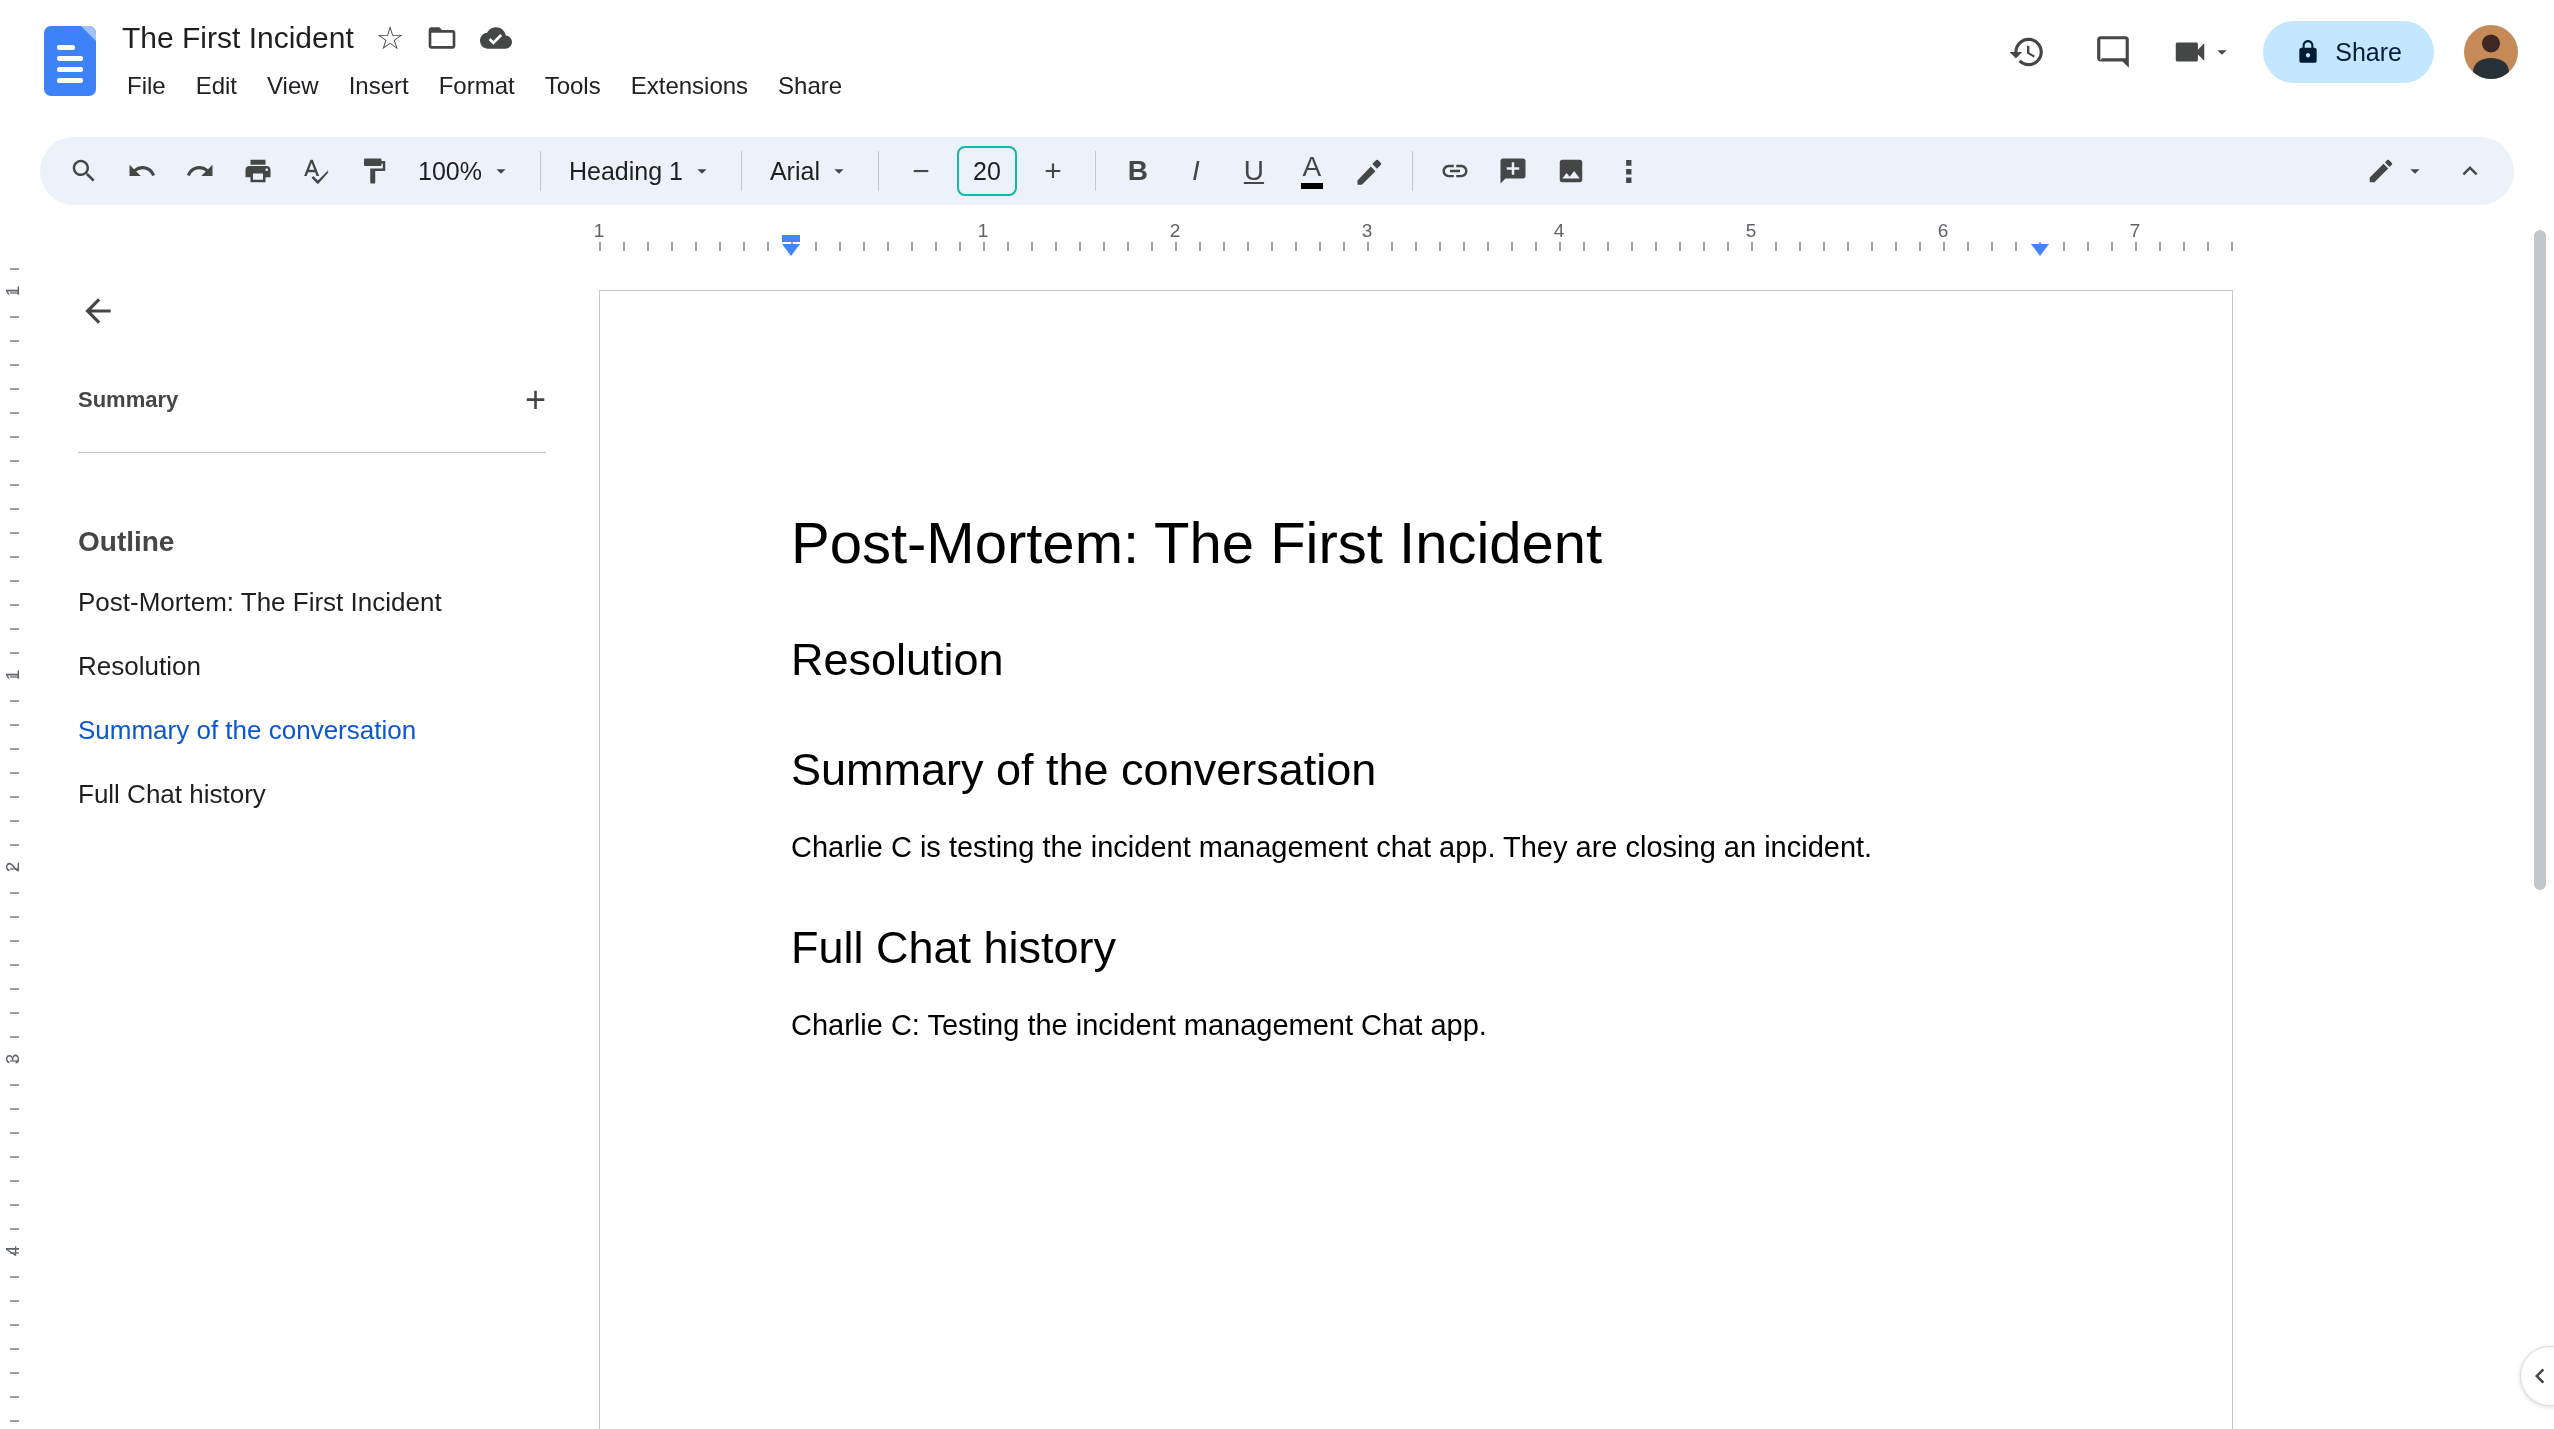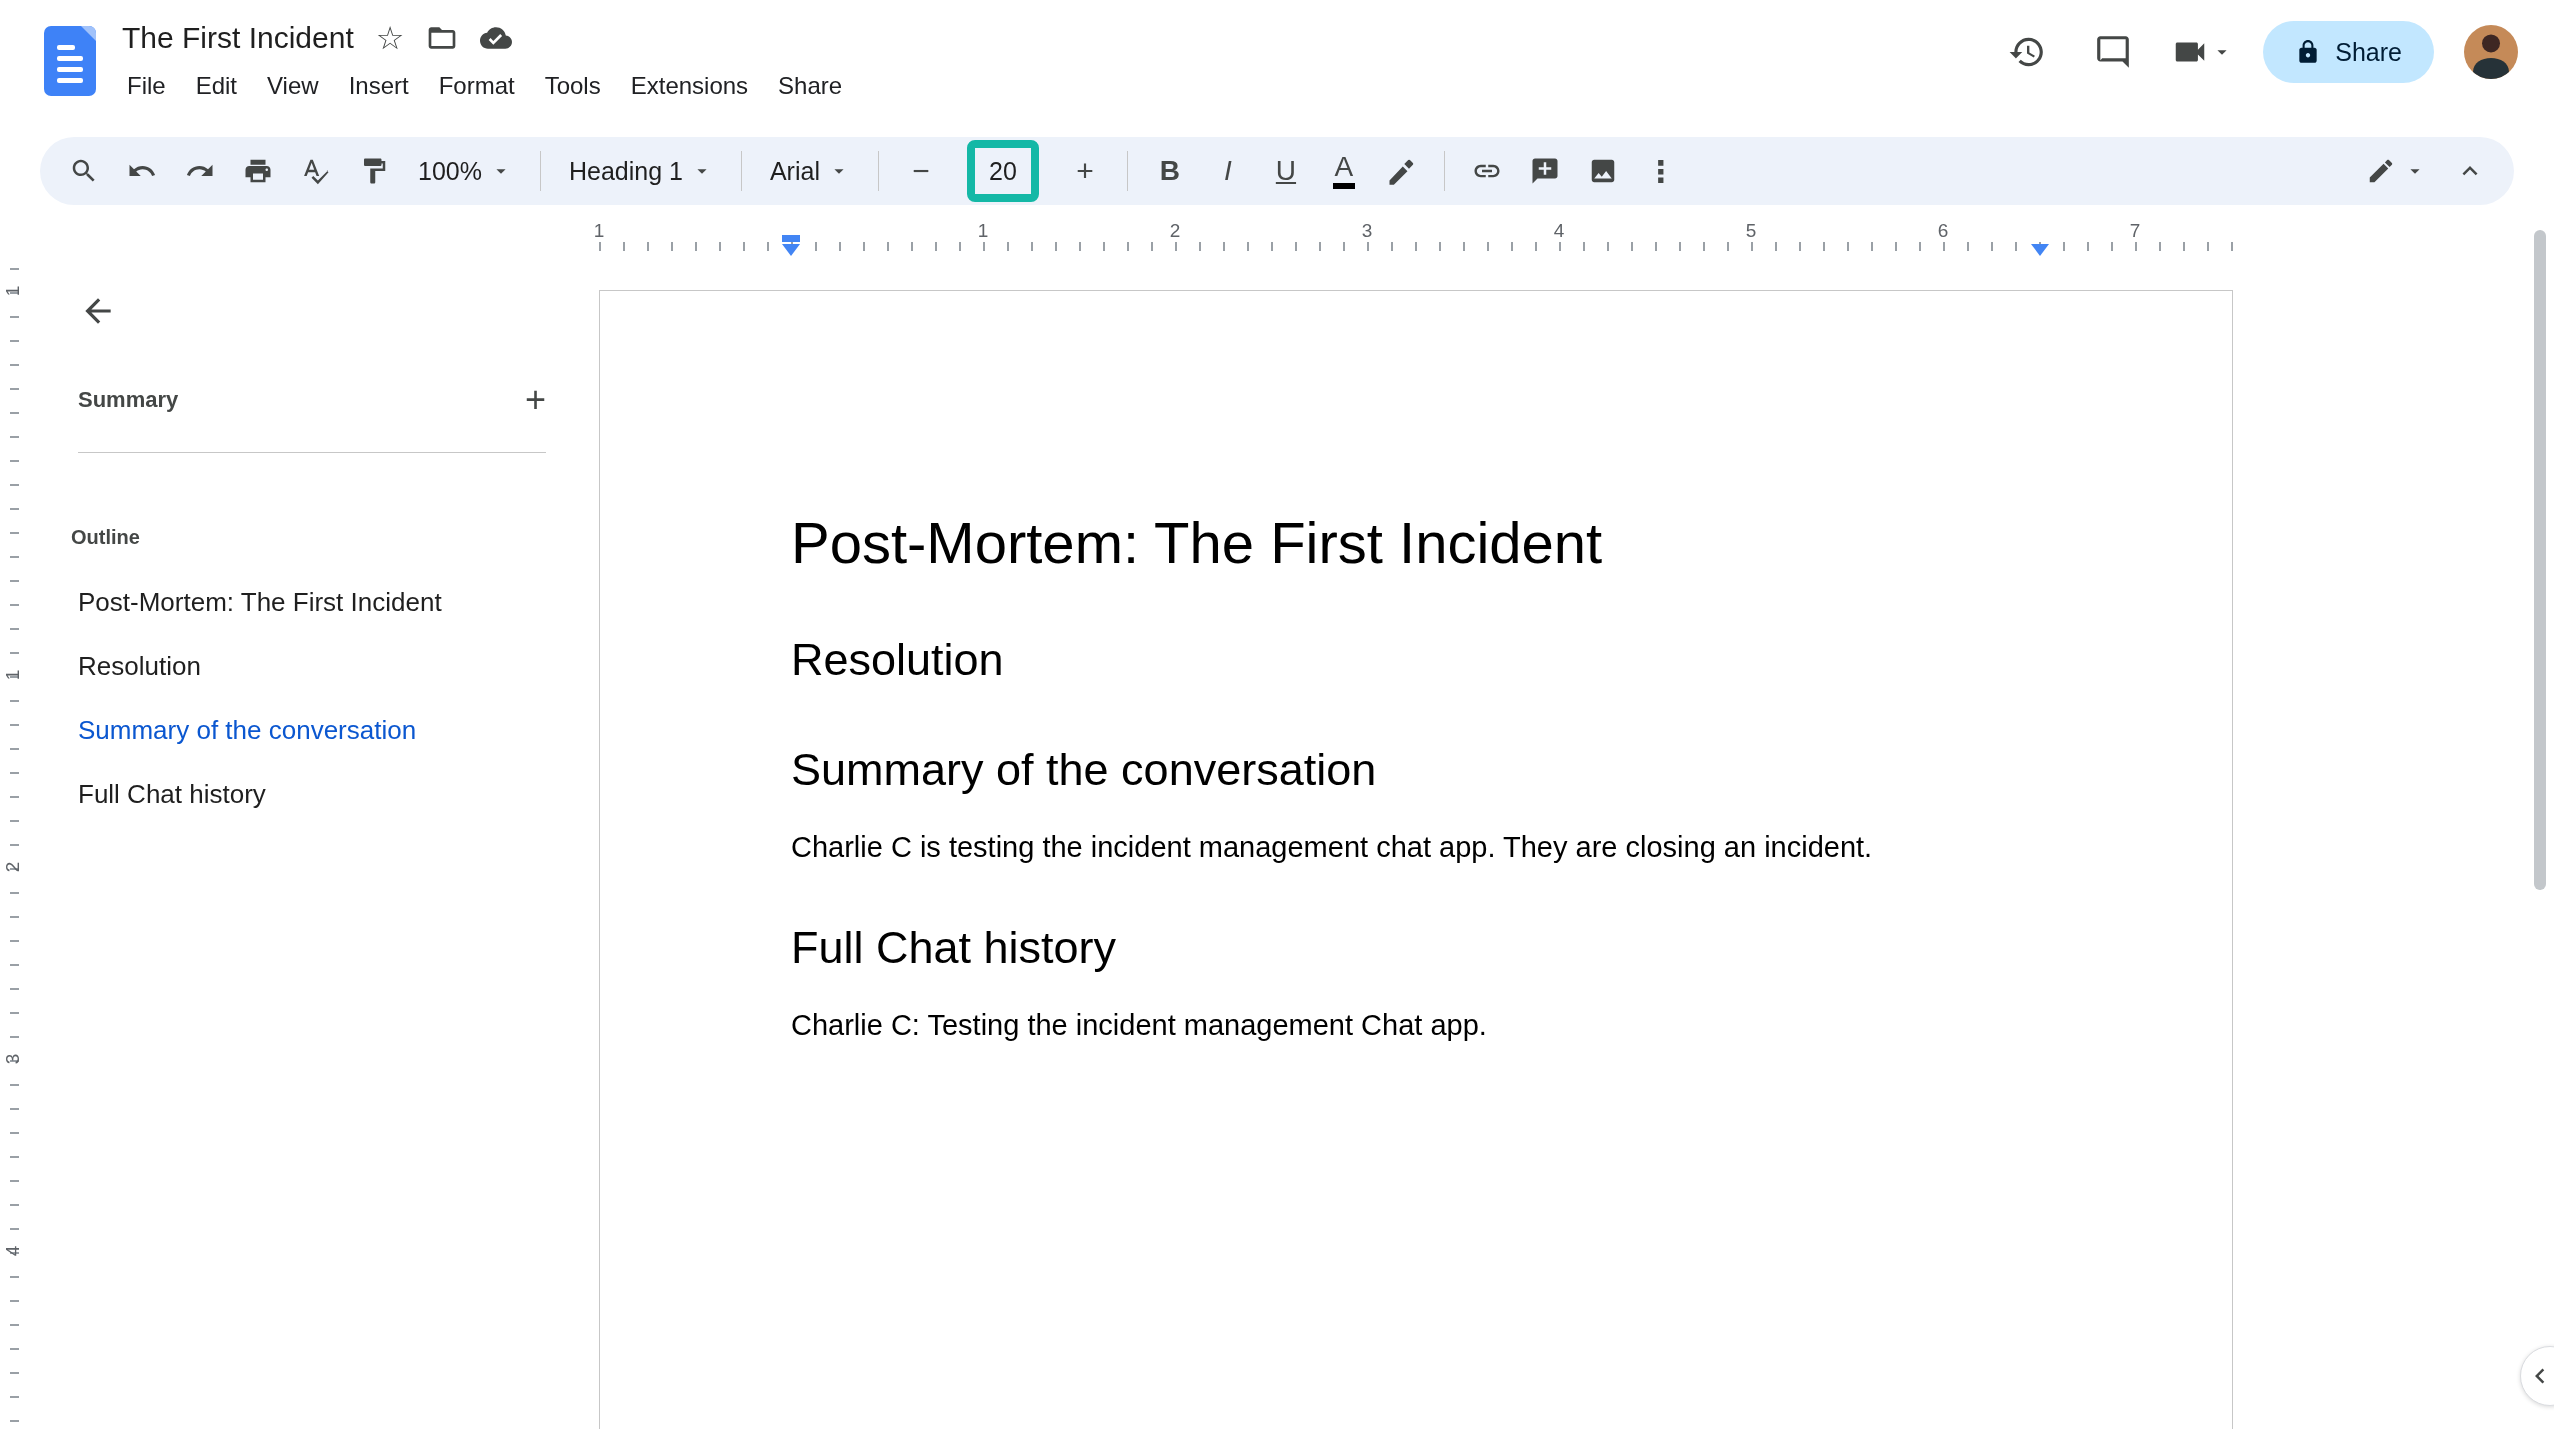--- a/index.html
+++ b/index.html
@@ -34,22 +34,22 @@
 
   
   #toolbar{position:absolute;left:40px;right:40px;top:137px;height:68px;background:#edf2fa;border-radius:34px;
        display:flex;align-items:center;padding:0 16px;gap:2px;}
   .tb-btn{min-width:56px;height:56px;display:flex;align-items:center;justify-content:center;border-radius:50%;flex:0 0 auto;}
   .ic{width:30px;height:30px;fill:#444746;}
   .tb-sep{width:1px;height:40px;background:#c7c7c7;margin:0 12px;flex:0 0 auto;}
   .tb-drop{display:flex;align-items:center;gap:8px;padding:0 14px;height:56px;border-radius:8px;flex:0 0 auto;}
   .tb-drop .val{font-size:25px;color:#1f1f1f;white-space:nowrap;}
   .glyph-btn{font-size:30px;color:#444746;}
-  #font-size-box{width:56px;height:46px;border:8px solid #14b8a6;border-radius:8px;display:flex;align-items:center;
-       justify-content:center;font-size:25px;color:#1f1f1f;margin:0 16px;flex:0 0 auto;}
+  #font-size-box{width:56px;height:46px;border:2px solid #14b8a6;border-radius:8px;display:flex;align-items:center;
+       justify-content:center;font-size:25px;color:#1f1f1f;margin:0 6px;flex:0 0 auto;}
   .fmt-letter{font-size:28px;color:#444746;}
   .b{font-weight:700;} .i{font-style:italic;font-weight:500;} .u{text-decoration:underline;font-weight:500;}
   .a-color{display:inline-block;line-height:1;font-weight:500;border-bottom:6px solid #000;padding:0 2px 2px;}
   .more-vert{font-size:30px;font-weight:700;color:#444746;letter-spacing:0;}
   #tb-spacer{flex:1 1 auto;}
 
   
   #h-ruler{position:absolute;left:0;right:0;top:220px;height:38px;}
   #h-ticks{position:absolute;left:599px;width:1634px;top:22px;height:9px;
        background:repeating-linear-gradient(90deg,#9aa0a6 0 2px,transparent 2px 24px);}
@@ -65,21 +65,21 @@
 
   
   #back-btn{position:absolute;left:68px;top:281px;width:60px;height:60px;display:flex;align-items:center;
        justify-content:center;border-radius:50%;}
   #back-btn svg{width:38px;height:38px;fill:#444746;}
   #summary-row{position:absolute;left:78px;top:372px;width:468px;height:56px;display:flex;align-items:center;
        justify-content:space-between;}
   #summary-label{font-size:22px;font-weight:700;color:#444746;}
   #summary-add{font-size:36px;font-weight:400;color:#444746;line-height:1;}
   #sidebar-divider{position:absolute;left:78px;top:452px;width:468px;height:1px;background:#c7c7c7;}
-  #outline-label{position:absolute;left:71px;top:526px;font-size:20px;font-weight:700;color:#444746;}
+  #outline-label{position:absolute;left:78px;top:526px;font-size:28px;font-weight:700;color:#444746;}
   #outline-list{position:absolute;left:78px;top:570px;width:480px;display:flex;flex-direction:column;}
   .outline-item{position:relative;height:64px;display:flex;align-items:center;font-size:26px;font-weight:500;
        color:#1f1f1f;white-space:nowrap;overflow:hidden;text-overflow:ellipsis;}
   .outline-item.active{color:#0b57d0;}
   .outline-item.active::before{content:"";position:absolute;left:-28px;top:50%;margin-top:-2px;width:16px;height:4px;
        background:#0b57d0;border-radius:2px;}
   .outline-item.active{padding-left:0;}
 
   
   #page{position:absolute;left:599px;top:290px;width:1632px;height:2112px;background:#fff;border:1px solid #c7c7c7;}

